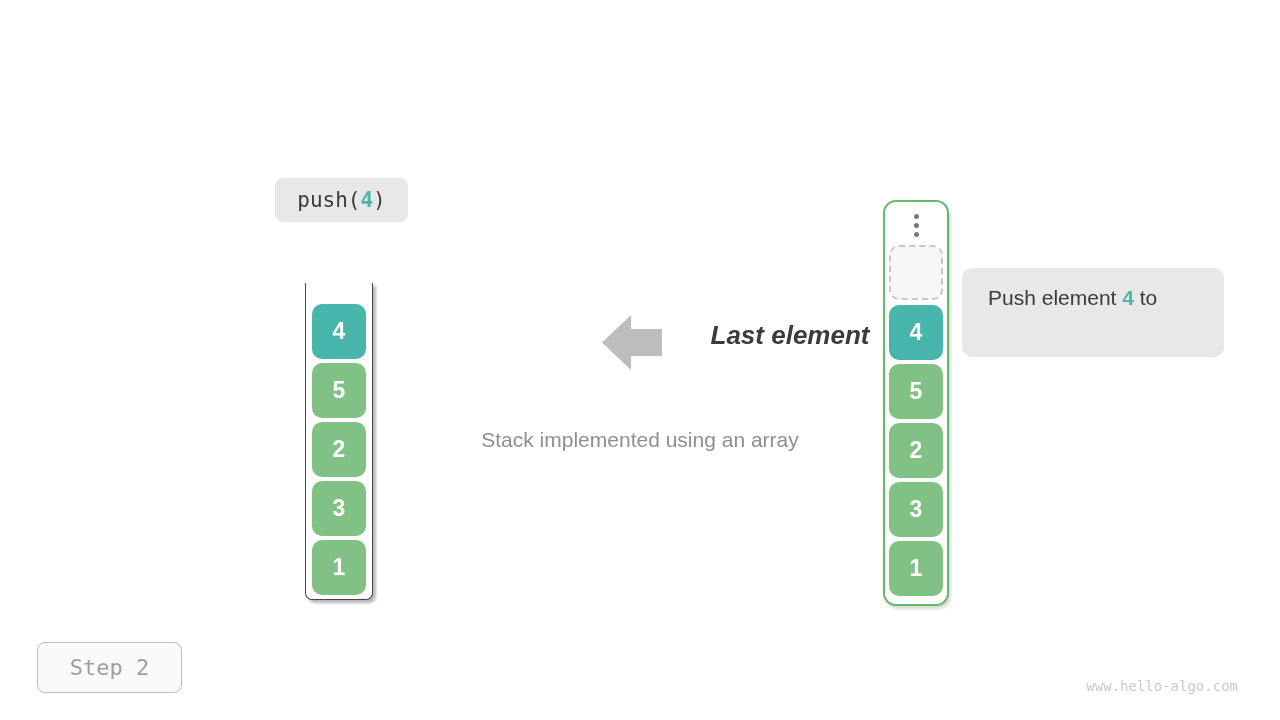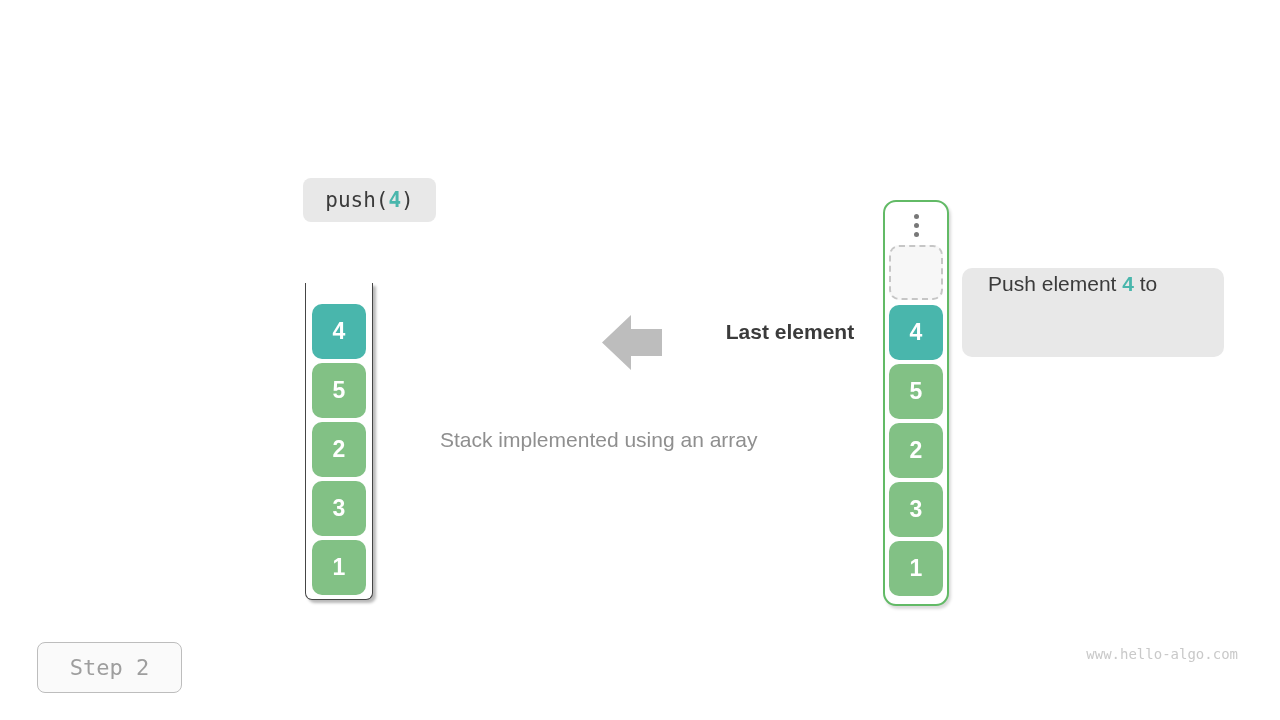--- a/index.html
+++ b/index.html
@@ -17,21 +17,20 @@
   .code-badge {
     position: absolute;
     left: 275px; top: 178px;
     width: 133px; height: 44px;
     background: var(--badge_bg);
     border-radius: 8px;
     display: flex; align-items: center; justify-content: center;
     font-family: "DejaVu Sans Mono", monospace;
     font-size: 21px;
     color: var(--text_dark);
-    margin-left: 28px;
   }
   .code-badge .hl { color: var(--teal); font-weight: bold; }
 
   
   .left-stack {
     position: absolute;
     left: 305px; top: 283px;
     width: 68px; height: 317px;
     border-left: 1.5px solid #454545;
     border-right: 1.5px solid #454545;
@@ -90,42 +89,43 @@
   
   .arrow-icon {
     position: absolute;
     left: 602px; top: 315px;
     width: 60px; height: 55px;
   }
   .label-bold {
     position: absolute;
     width: 260px;
     text-align: center;
-    font-size: 21px; font-weight: bold;
+    font-size: 26px; font-weight: bold;
     color: var(--text_dark);
+    font-style: italic;
   }
   .label-last  { left: 660px; top: 320px; }
   .label-first { left: 654px; top: 554px; }
   .caption {
     position: absolute;
     left: 440px; top: 428px;
     width: 400px;
-    text-align: left;
+    text-align: center;
     font-size: 21px;
     color: var(--text_gray);
   }
 
   
   .callout {
     position: absolute;
     left: 962px; top: 268px;
     width: 262px; height: 89px;
     background: var(--badge_bg);
     border-radius: 10px;
-    padding: 1px 0 0 26px;
+    padding: 15px 0 0 26px;
     font-size: 21px;
     line-height: 30px;
     color: var(--text_dark);
   }
   .callout .hl { color: var(--teal); font-weight: bold; }
 
   
   .step-badge {
     position: absolute;
     left: 37px; top: 642px;
@@ -134,21 +134,21 @@
     border: 1.5px solid #bdbdbd;
     border-radius: 8px;
     display: flex; align-items: center; justify-content: center;
     font-family: "DejaVu Sans Mono", monospace;
     font-size: 22px;
     color: var(--step_text);
   }
 
   .watermark {
     position: absolute;
-    left: 1040px; top: 646px;
+    left: 1040px; top: 678px;
     width: 198px;
     text-align: right;
     font-family: "DejaVu Sans Mono", monospace;
     font-size: 14px;
     color: var(--watermark_gray);
   }
 </style>
 </head>
 <body>
 

